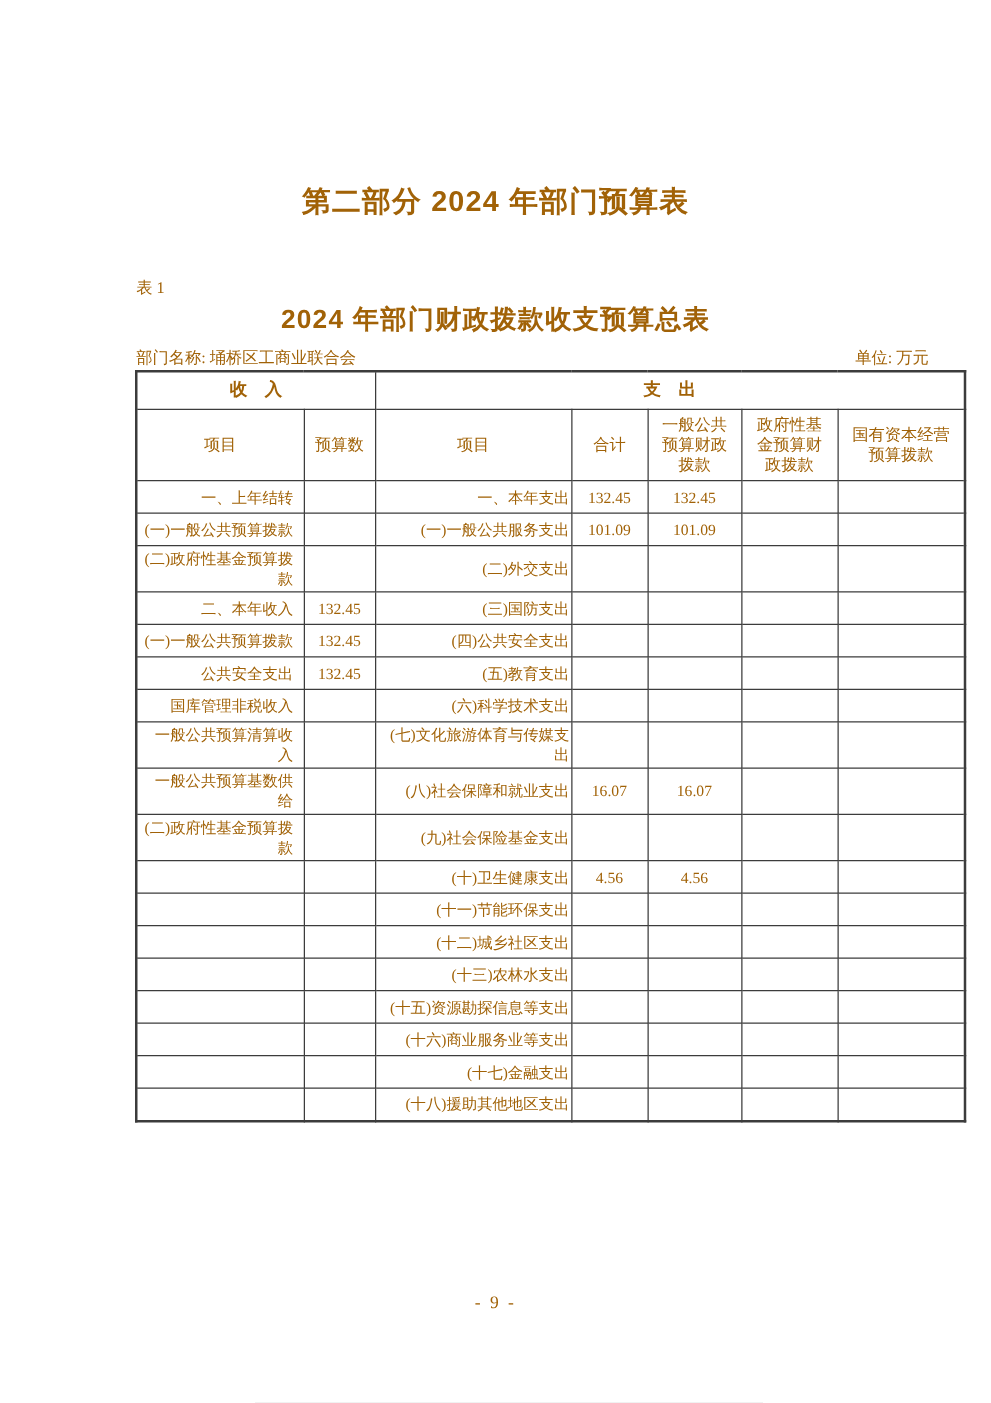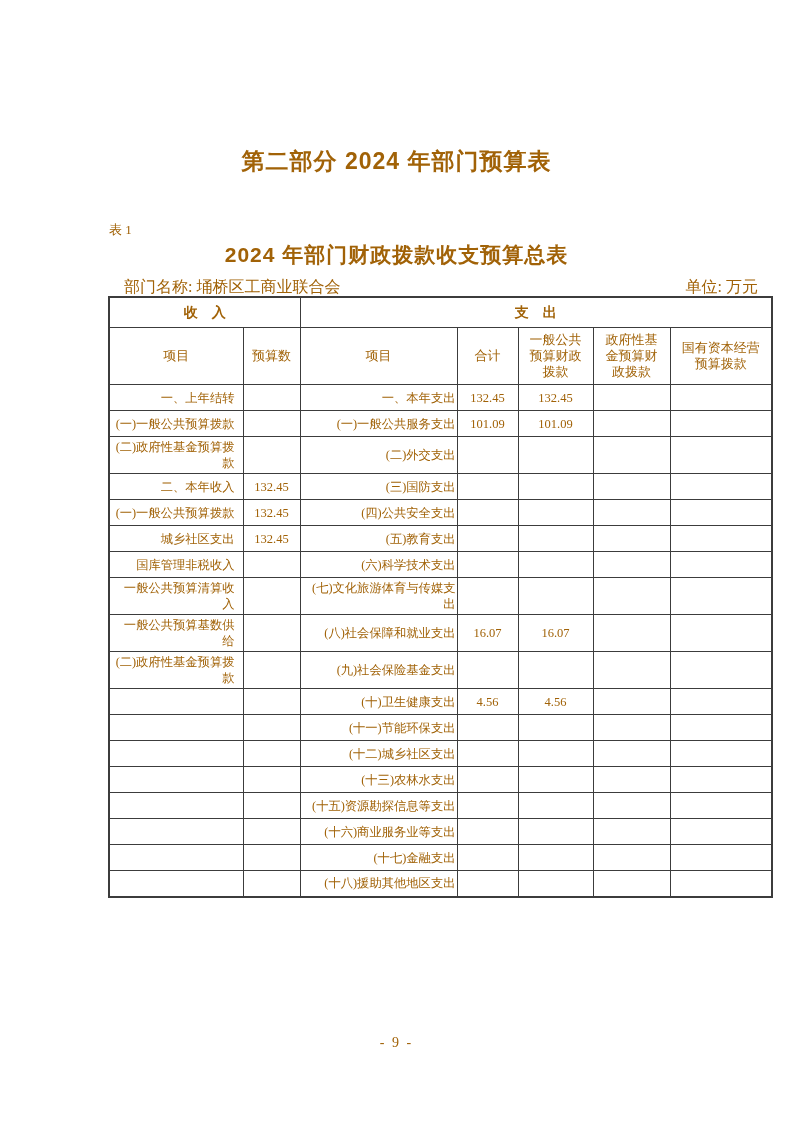--- a/index.html
+++ b/index.html
@@ -24,22 +24,21 @@
   }
   .doc-title{
     position:absolute;top:241px;left:0;width:100%;
     text-align:center;
     font-family:"Liberation Sans","DejaVu Sans",sans-serif;
     font-weight:bold;font-size:21px;letter-spacing:1px;
   }
   .meta-row{
     position:absolute;top:277px;left:109px;width:662px;
     display:flex;justify-content:space-between;align-items:flex-end;
-    font-size:16px;
-    margin-left:15px;
+    font-size:13px;
   }
   .meta-unit{padding-right:28px;}
   table.budget{
     position:absolute;top:296px;left:108px;
     width:663px;
     border-collapse:collapse;table-layout:fixed;
     border:2px solid #3c3c3c;
   }
   table.budget th,table.budget td{
     border:1px solid #3c3c3c;
@@ -151,21 +150,21 @@
         <tr>
           <td class="label">(一)一般公共预算拨款</td>
           <td class="num">132.45</td>
           <td class="label expense">(四)公共安全支出</td>
           <td class="num"></td>
           <td class="num"></td>
           <td class="num"></td>
           <td class="num"></td>
         </tr>
         <tr>
-          <td class="label">城乡社区支出</td>
+          <td class="label">公共安全支出</td>
           <td class="num">132.45</td>
           <td class="label expense">(五)教育支出</td>
           <td class="num"></td>
           <td class="num"></td>
           <td class="num"></td>
           <td class="num"></td>
         </tr>
         <tr>
           <td class="label">国库管理非税收入</td>
           <td class="num"></td>

